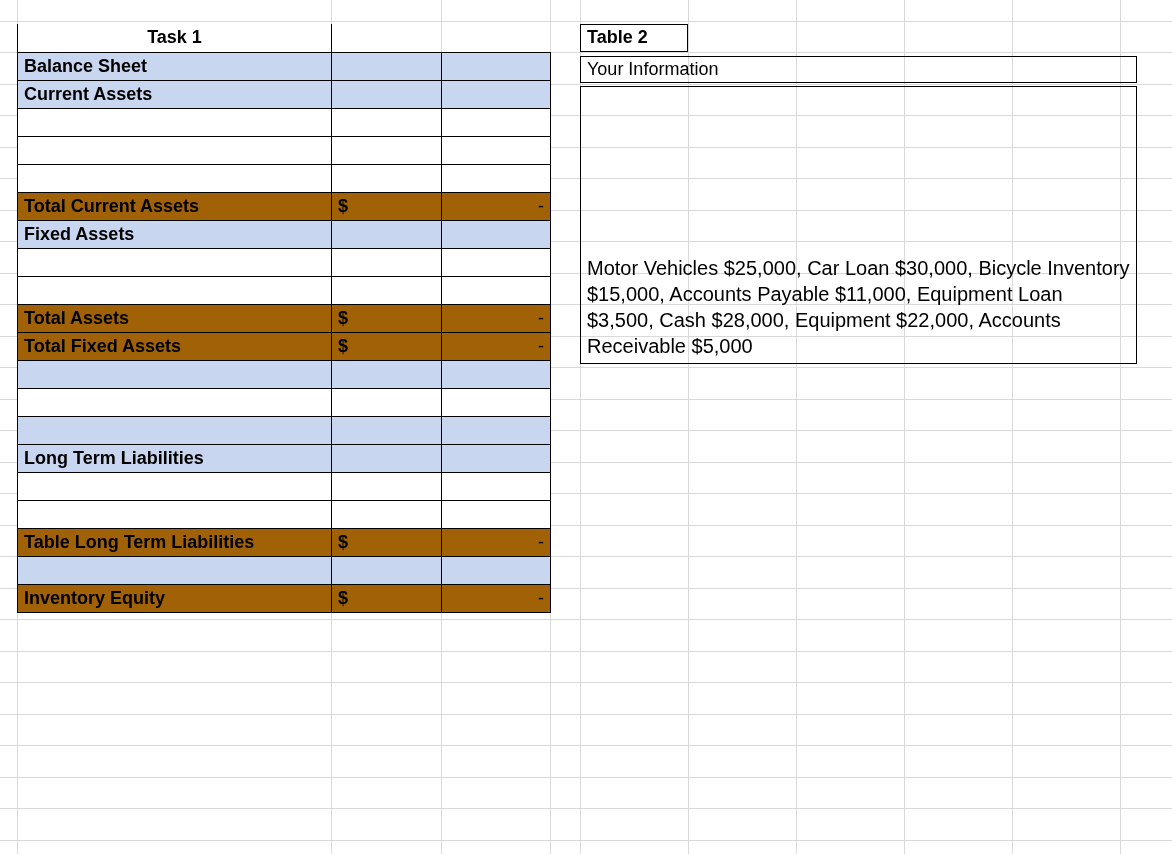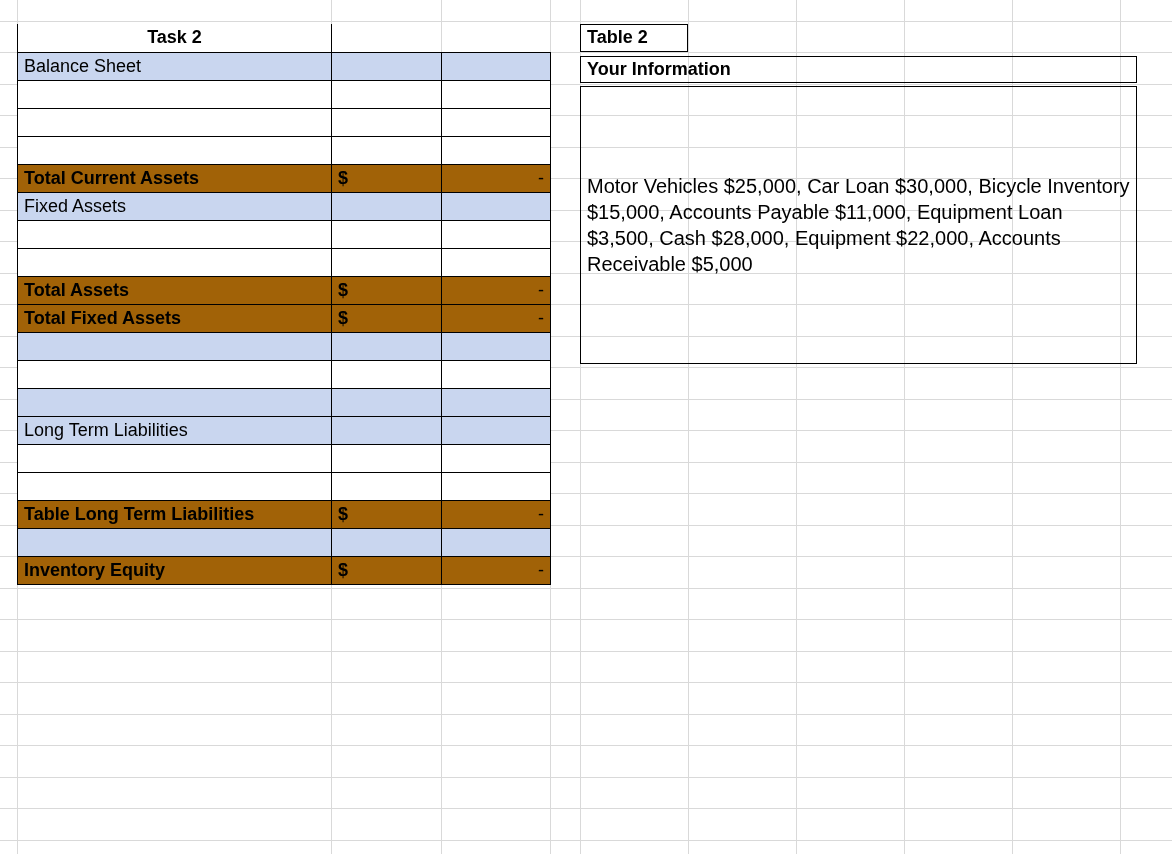--- a/index.html
+++ b/index.html
@@ -10,32 +10,32 @@
   .gh{height:1px;width:100%}
 
   
   .tblL{position:absolute;left:17px;top:24px;width:533px;border-collapse:collapse;table-layout:fixed}
   .tblL col.c1{width:314px}
   .tblL col.c2{width:110px}
   .tblL col.c3{width:109px}
   .tblL th,.tblL td{height:28px;border:1.5px solid #000;padding:2px 6px;vertical-align:middle;box-sizing:border-box}
   .noTop th,.noTop td{border-top:none}
   .hdr  {font-weight:bold;background:#fff}
-  .secBlue{background:#c9d6ef;font-weight:normal}
+  .secBlue{background:#c9d6ef;font-weight:bold}
   .gray {background:#a16207;font-weight:bold}
   .blank{background:#fff}
   .cur  {text-align:left}
   .smallDash{text-align:right;font-weight:normal}
 
   
   .t2Hdr{position:absolute;left:580px;top:24px;width:108px;height:28px;border:1.5px solid #000;padding:2px 6px;font-weight:bold;box-sizing:border-box}
-  .infoHdr{position:absolute;left:580px;top:56px;width:557px;height:27px;border:1.5px solid #000;padding:2px 6px;font-weight:bold;box-sizing:border-box}
+  .infoHdr{position:absolute;left:580px;top:56px;width:557px;height:27px;border:1.5px solid #000;padding:2px 6px;font-weight:normal;box-sizing:border-box}
   
   .infoBox{position:absolute;left:580px;top:86px;width:557px;height:278px;border:1.5px solid #000;padding:4px 6px;box-sizing:border-box;font-size:20px;line-height:1.3;
-    display:flex;align-items:center}
+    display:flex;align-items:flex-end}
 </style>
 </head>
 <body>
 
 <div class="sheet">
   <div class="grid" id="grid">
       <div class="gv" style="left: 17px;"></div>
       <div class="gv" style="left: 331px;"></div>
       <div class="gv" style="left: 441px;"></div>
       <div class="gv" style="left: 550px;"></div>
@@ -81,26 +81,31 @@
     </div>
 
   <table class="tblL">
     <colgroup>
         <col class="c1">
         <col class="c2">
         <col class="c3">
       </colgroup>
     <tbody id="tblBody">
       <tr class="noTop">
-        <th class="hdr">Task 2</th>
+        <th class="hdr">Task 1</th>
         <th class="hdr" style="border-left:none;border-right:none;border-top:none;border-bottom:none;background:transparent"></th>
         <th class="hdr" style="border:none;background:transparent"></th>
       </tr>
     <tr>
           <td class="secBlue">Balance Sheet</td>
+          <td class="secBlue"></td>
+          <td class="secBlue"></td>
+        </tr>
+        <tr>
+          <td class="secBlue">Current Assets</td>
           <td class="secBlue"></td>
           <td class="secBlue"></td>
         </tr>
         <tr>
           <td class="blank"></td>
           <td class="blank"></td>
           <td class="blank"></td>
         </tr>
         <tr>
           <td class="blank"></td>

